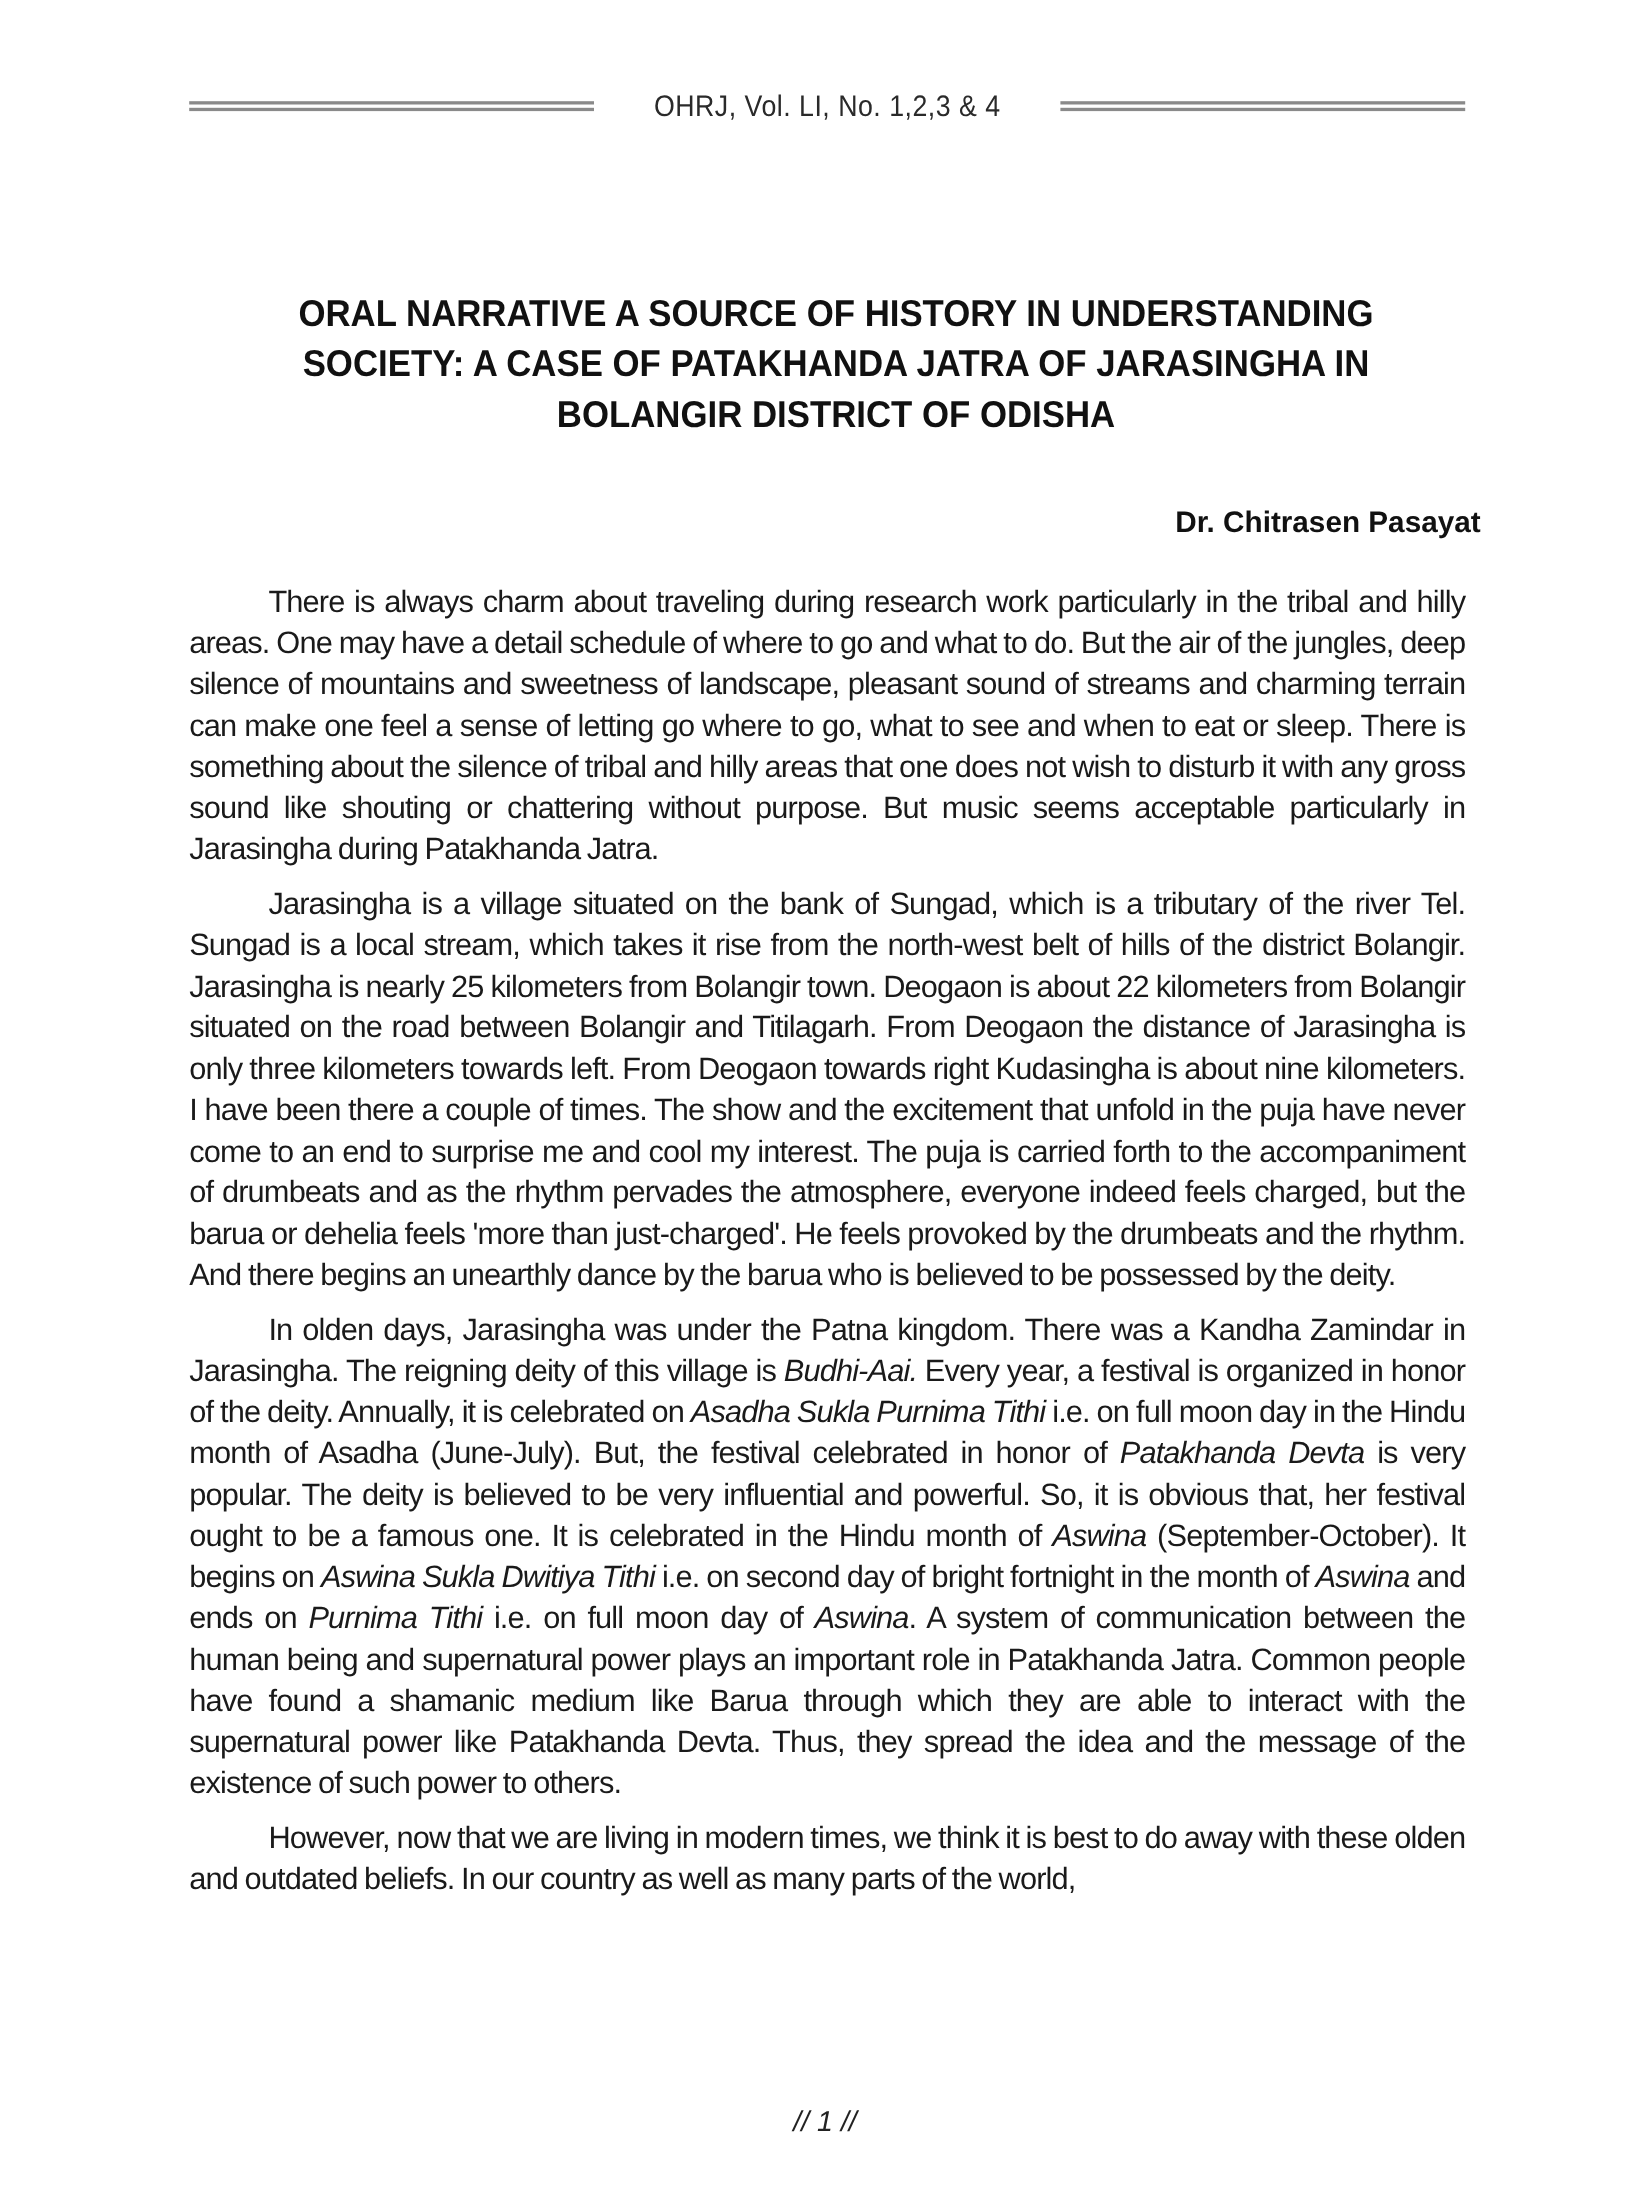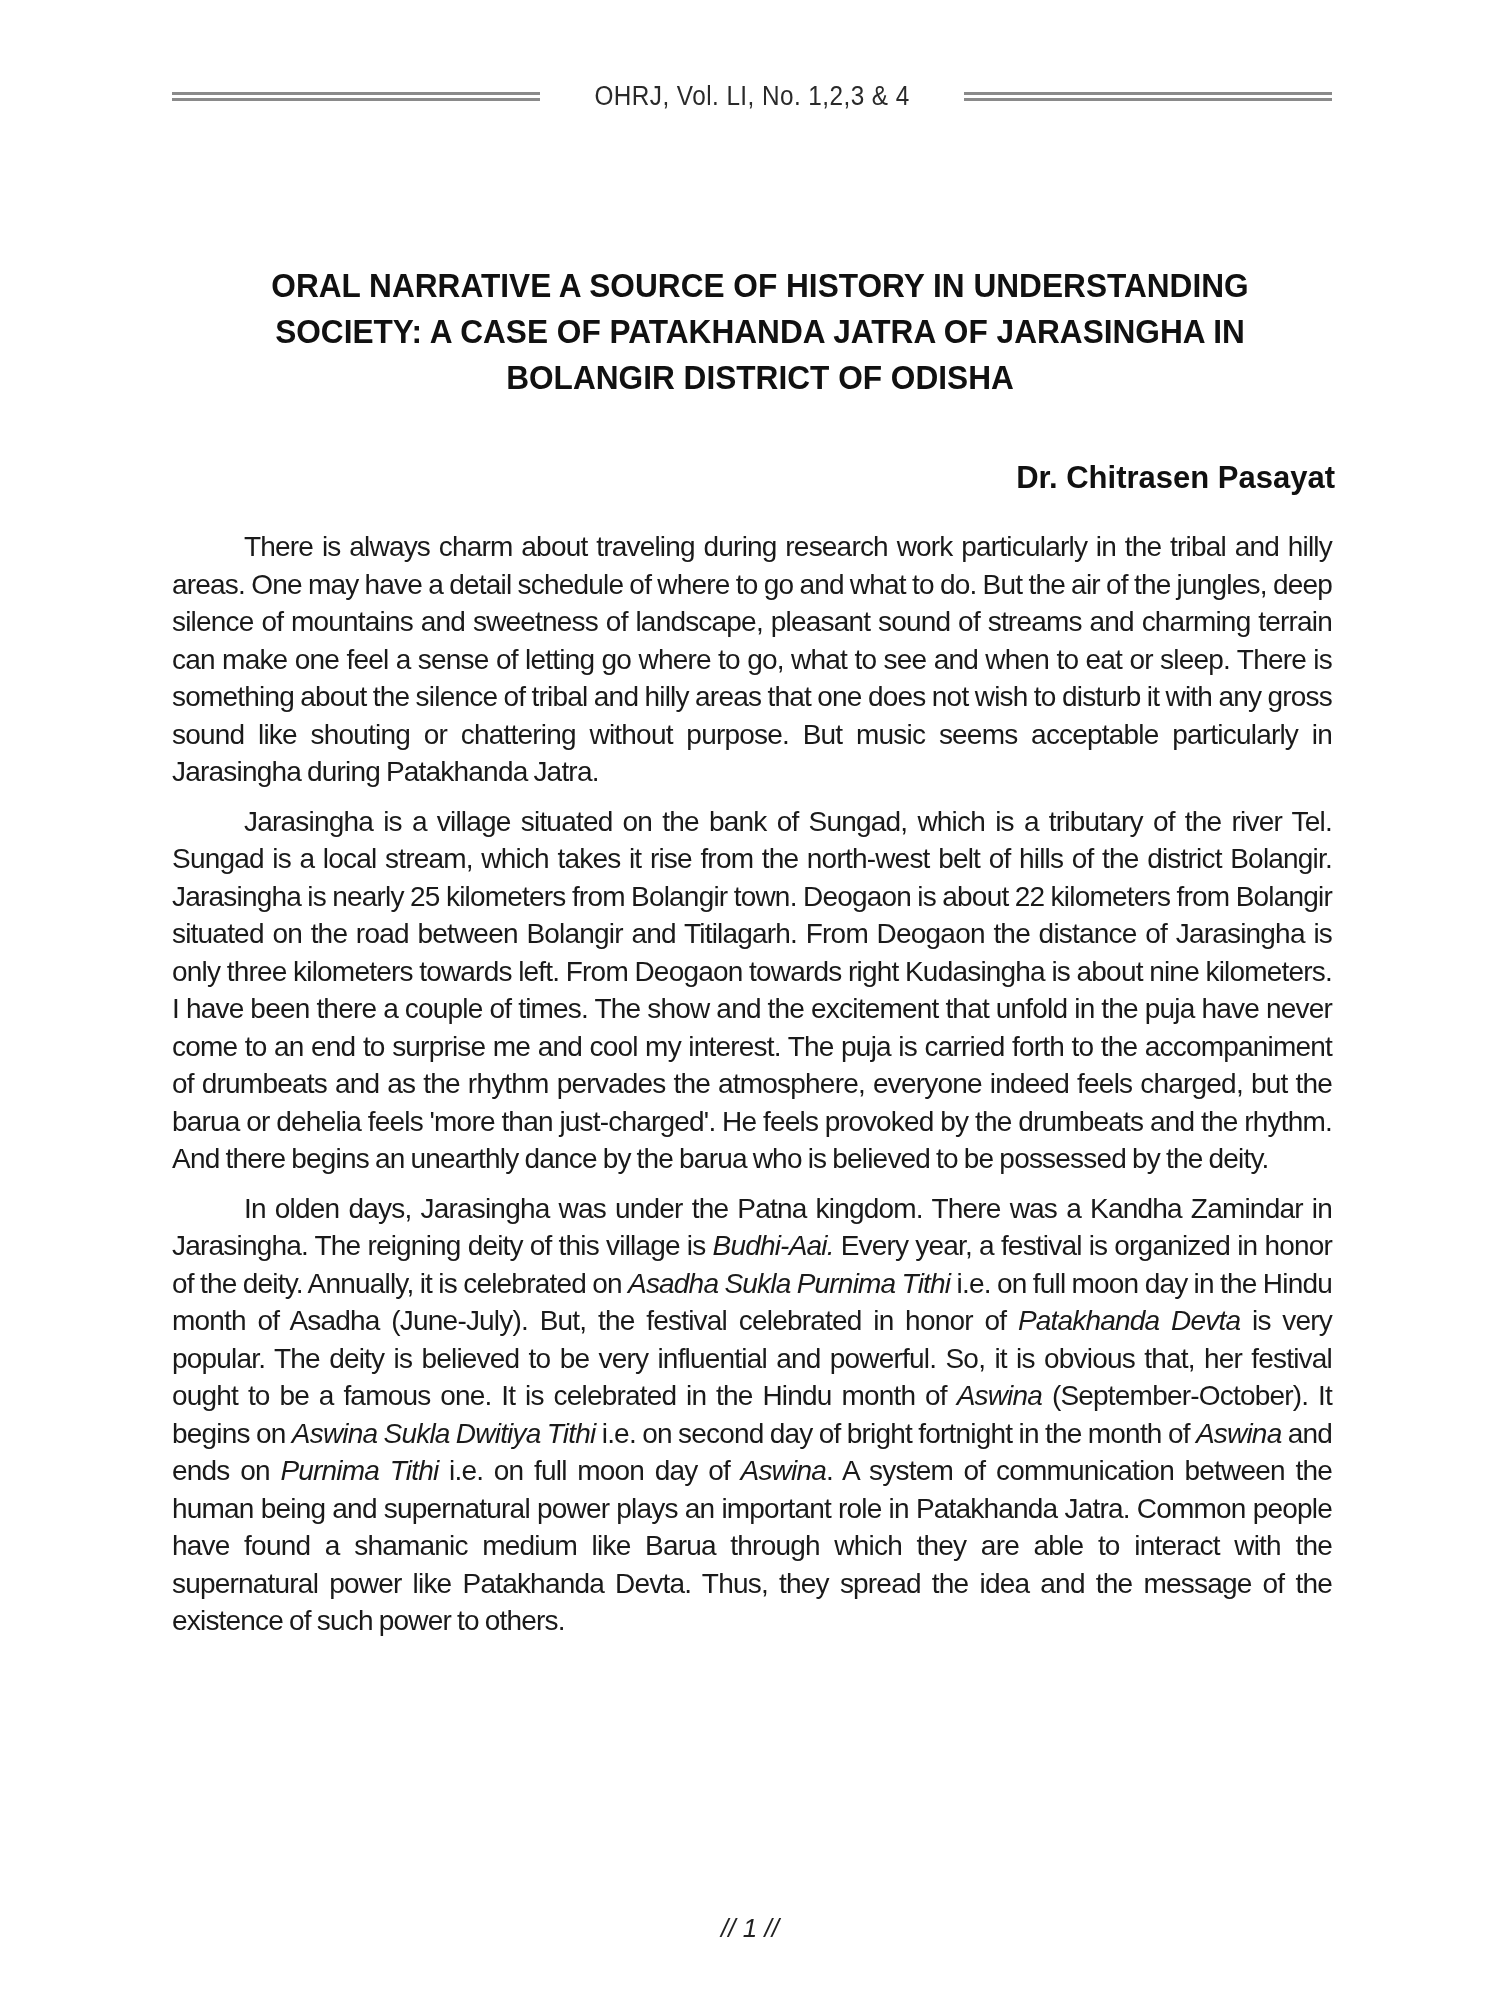--- a/index.html
+++ b/index.html
@@ -2,21 +2,21 @@
 <html><head>
 <meta charset="utf-8">
 <style>
   html, body { margin: 0; padding: 0; background: #ffffff; }
   body { width: 1500px; height: 2000px; position: relative; overflow: hidden; color: #1a1a1a; font-family: "Liberation Sans", sans-serif; }
   .header { position: absolute; top: 80px; left: 172px; width: 1160px; height: 32px; display: flex; align-items: center; gap: 11px; }
   .rule { flex: 1; height: 9px; border-top: 3px solid #8a8a8a; border-bottom: 3px solid #8a8a8a; box-sizing: border-box; }
   .header-text { padding: 0 26px; font-size: 27px; color: #2a2a2a; letter-spacing: 0.5px; white-space: nowrap; font-family: "Liberation Sans", sans-serif; transform: scaleX(0.9); }
   .title { position: absolute; top: 262px; left: 180px; width: 1160px; text-align: center; font-weight: bold; font-size: 34px; line-height: 46px; color: #111; transform: scaleX(0.93); transform-origin: center; }
   .title div { white-space: nowrap; }
-  .author { position: absolute; top: 460px; right: 165px; font-weight: bold; font-size: 31px; color: #111; }
+  .author { position: absolute; top: 460px; right: 154px; font-weight: bold; font-size: 27px; color: #111; }
   .body { position: absolute; top: 528px; left: 172px; width: 1160px; }
   .para { font-size: 28px; line-height: 37.5px; text-align: justify; text-indent: 72px; margin: 0 0 12px 0; letter-spacing: -0.8px; word-spacing: -1px; }
   .para em { font-style: italic; }
   .page-num { position: absolute; top: 1913px; left: 0; width: 1500px; text-align: center; font-size: 26px; font-style: italic; color: #222; }
 </style>
 </head>
 <body>
 
 <div class="header">
   <div class="rule"></div>
@@ -29,15 +29,16 @@
   <div>SOCIETY: A CASE OF PATAKHANDA JATRA OF JARASINGHA IN</div>
   <div>BOLANGIR DISTRICT OF ODISHA</div>
 </div>
 
 <div class="author">Dr. Chitrasen Pasayat</div>
 
 <div class="body">
   <p class="para"><span>There is always charm about traveling during research work particularly in the tribal and hilly areas. One may have a detail schedule of where to go and what to do. But the air of the jungles, deep silence of mountains and sweetness of landscape, pleasant sound of streams and charming terrain can make one feel a sense of letting go where to go, what to see and when to eat or sleep. There is something about the silence of tribal and hilly areas that one does not wish to disturb it with any gross sound like shouting or chattering without purpose. But music seems acceptable particularly in Jarasingha during Patakhanda Jatra.</span></p>
   <p class="para"><span>Jarasingha is a village situated on the bank of Sungad, which is a tributary of the river Tel. Sungad is a local stream, which takes it rise from the north-west belt of hills of the district Bolangir. Jarasingha is nearly 25 kilometers from Bolangir town. Deogaon is about 22 kilometers from Bolangir situated on the road between Bolangir and Titilagarh. From Deogaon the distance of Jarasingha is only three kilometers towards left. From Deogaon towards right Kudasingha is about nine kilometers. I have been there a couple of times. The show and the excitement that unfold in the puja have never come to an end to surprise me and cool my interest. The puja is carried forth to the accompaniment of drumbeats and as the rhythm pervades the atmosphere, everyone indeed feels charged, but the barua or dehelia feels 'more than just-charged'. He feels provoked by the drumbeats and the rhythm. And there begins an unearthly dance by the barua who is believed to be possessed by the deity.</span></p>
   <p class="para"><span>In olden days, Jarasingha was under the Patna kingdom. There was a Kandha Zamindar in Jarasingha. The reigning deity of this village is </span><em>Budhi-Aai.</em><span> Every year, a festival is organized in honor of the deity. Annually, it is celebrated on </span><em>Asadha Sukla Purnima Tithi</em><span> i.e. on full moon day in the Hindu month of Asadha (June-July). But, the festival celebrated in honor of </span><em>Patakhanda Devta</em><span> is very popular. The deity is believed to be very influential and powerful. So, it is obvious that, her festival ought to be a famous one. It is celebrated in the Hindu month of </span><em>Aswina</em><span> (September-October). It begins on </span><em>Aswina Sukla Dwitiya Tithi</em><span> i.e. on second day of bright fortnight in the month of </span><em>Aswina</em><span> and ends on </span><em>Purnima Tithi</em><span> i.e. on full moon day of </span><em>Aswina</em><span>. A system of communication between the human being and supernatural power plays an important role in Patakhanda Jatra. Common people have found a shamanic medium like Barua through which they are able to interact with the supernatural power like Patakhanda Devta. Thus, they spread the idea and the message of the existence of such power to others.</span></p>
+  <p class="para"><span>However, now that we are living in modern times, we think it is best to do away with these olden and outdated beliefs. In our country as well as many parts of the world,</span></p>
 </div>
 
 <div class="page-num">// 1 //</div>
 
 </body></html>

